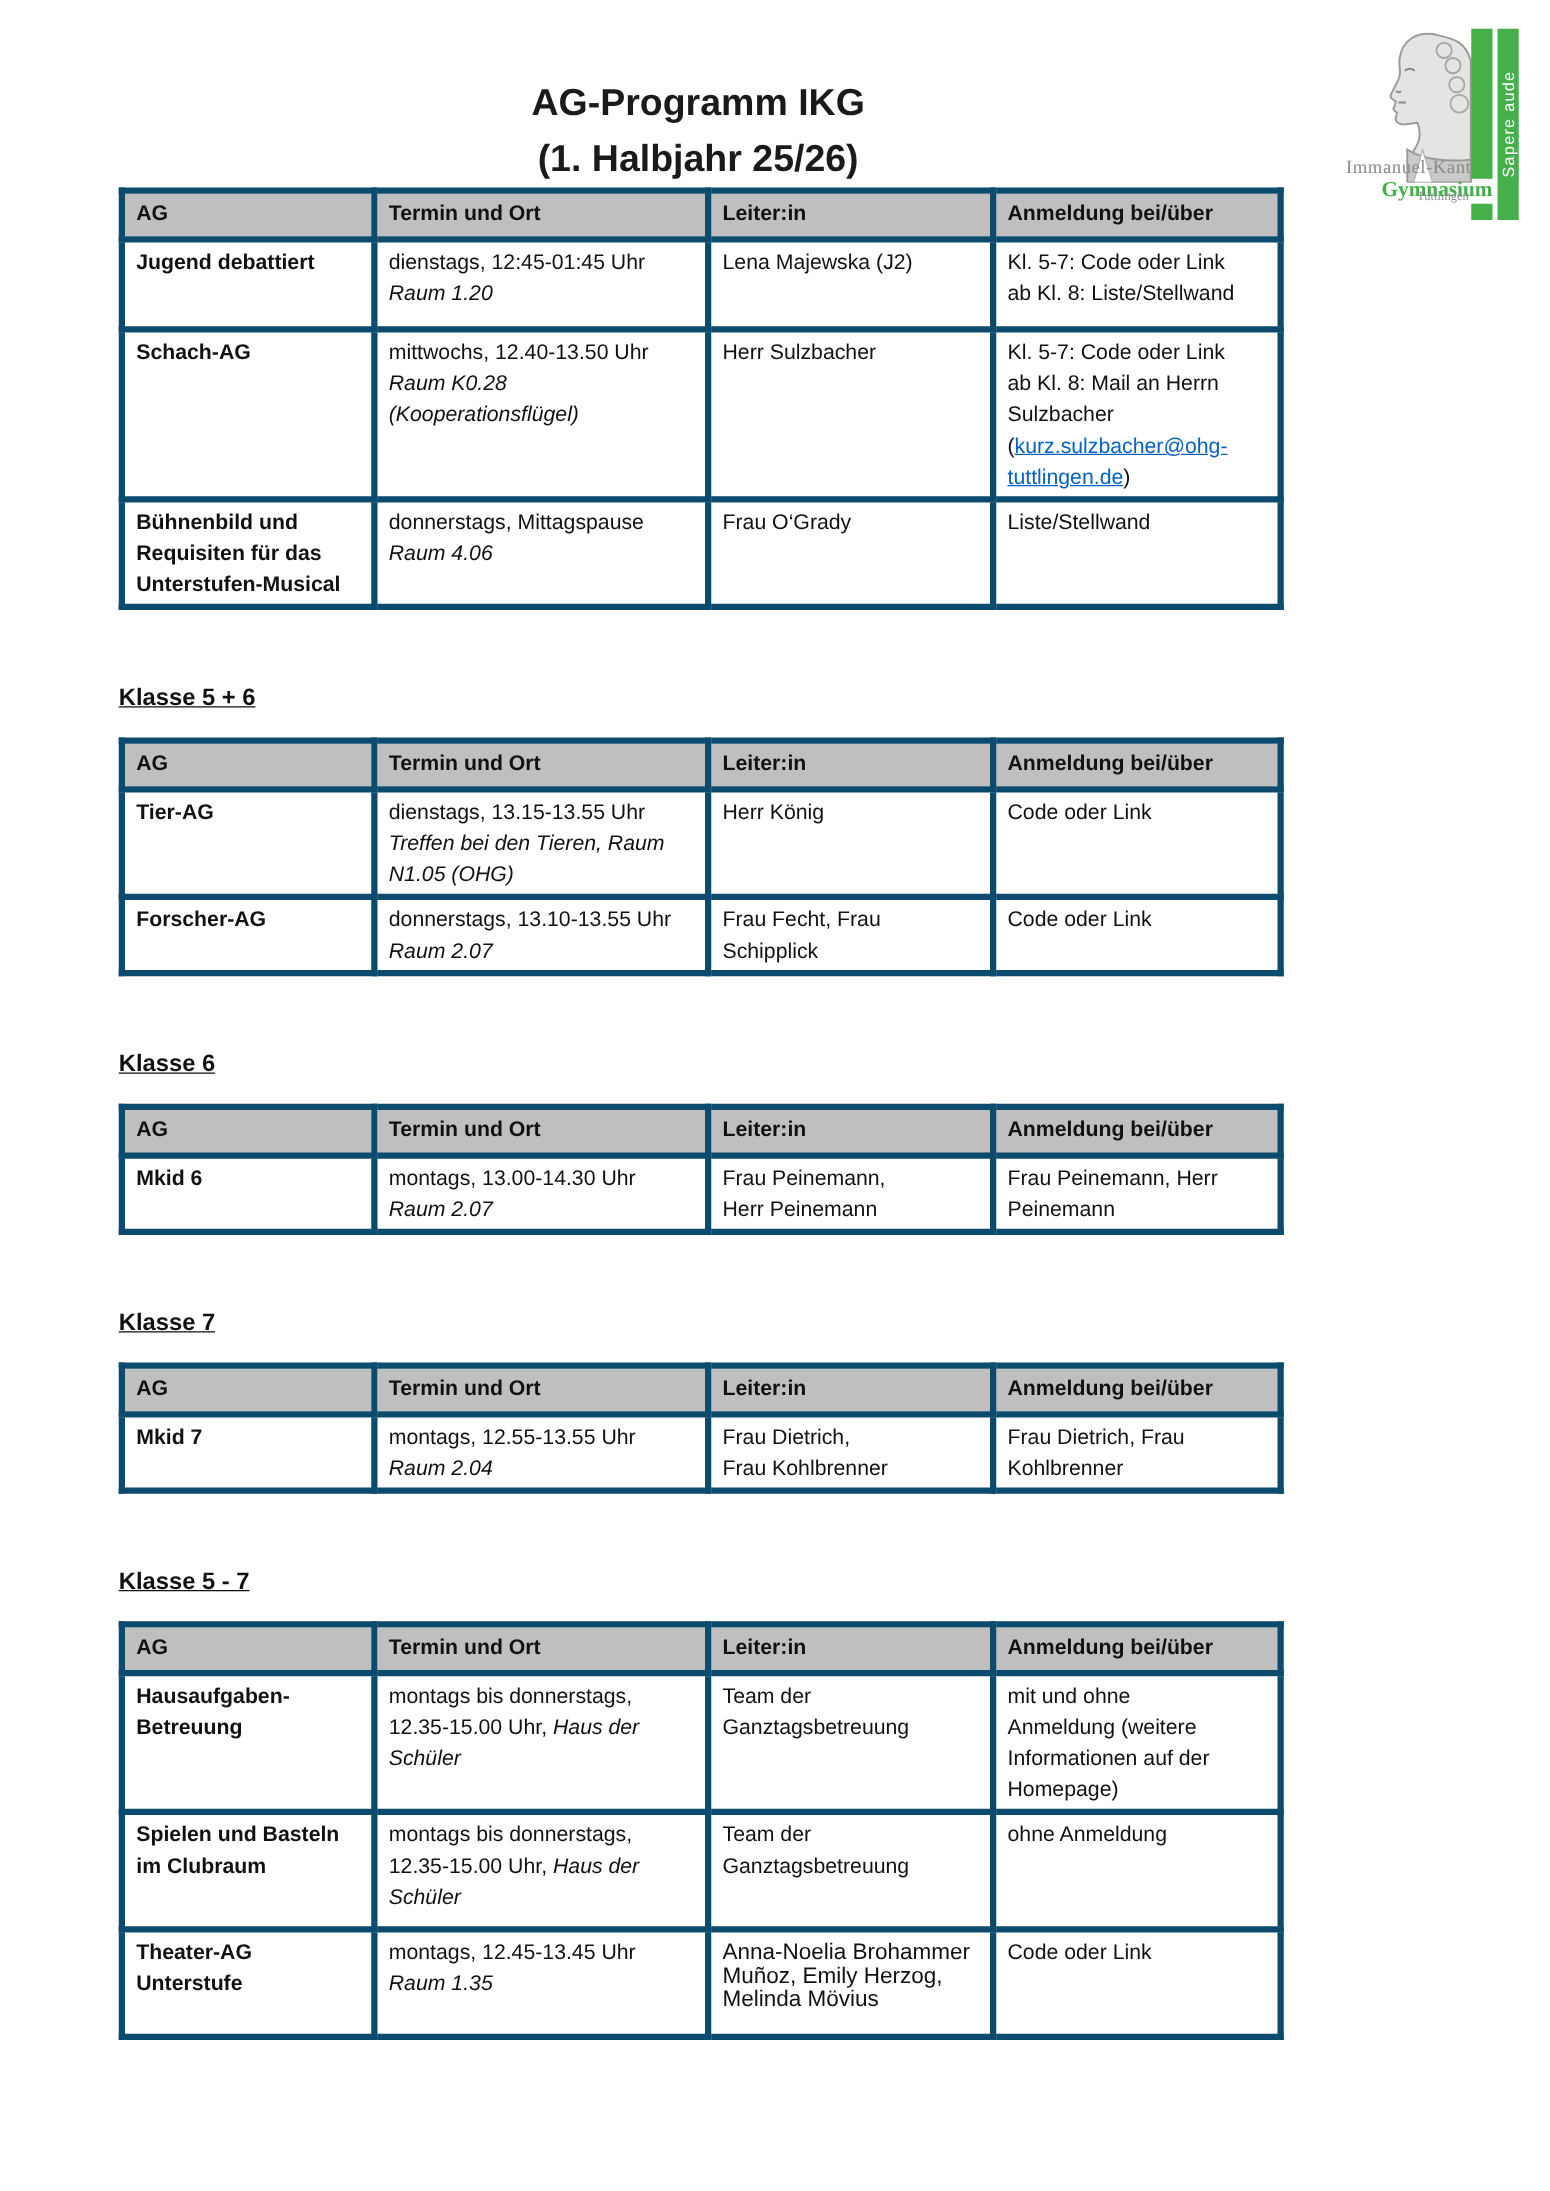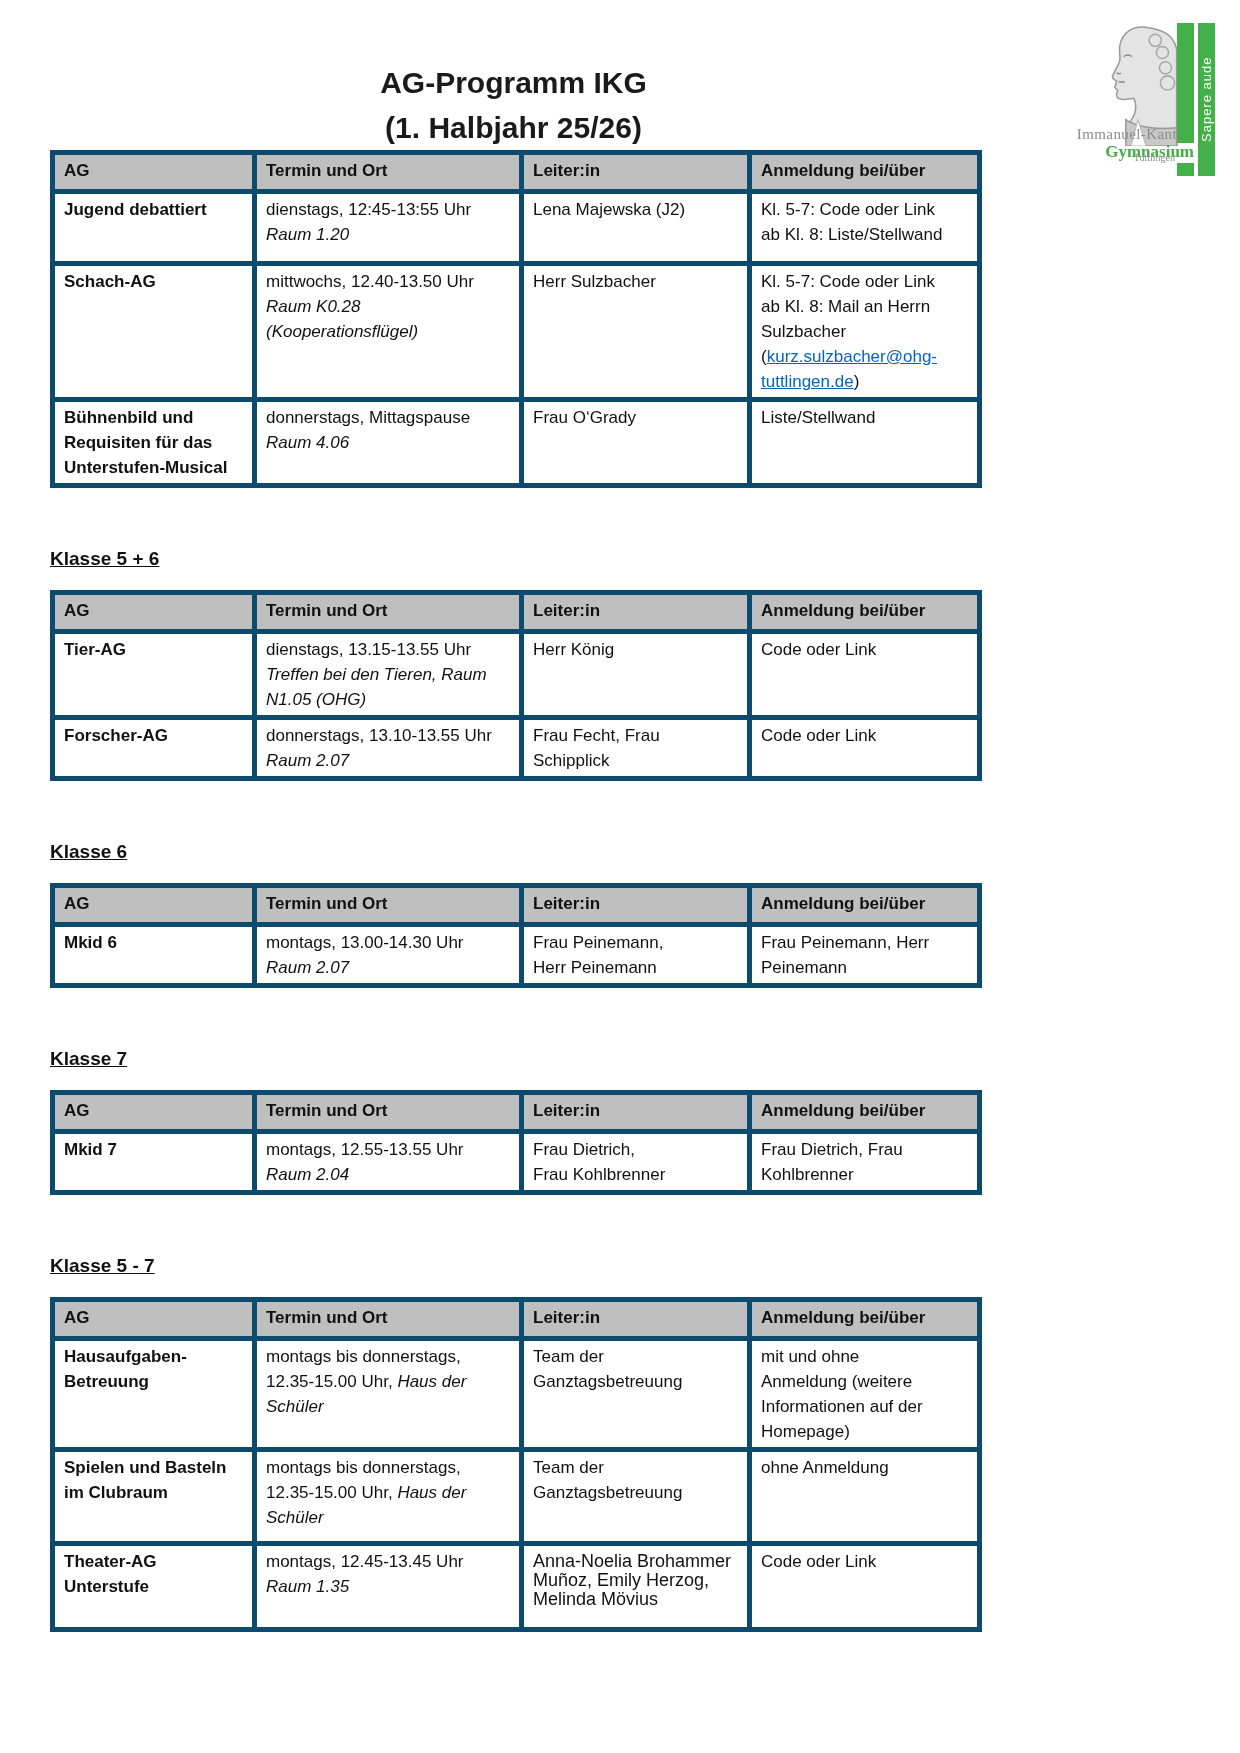--- a/index.html
+++ b/index.html
@@ -1,21 +1,21 @@
 <!DOCTYPE html>
 <html><head>
 <meta charset="utf-8">
 <style>
   html,body { margin:0; padding:0; }
   body {
     width:1240px; height:1753px; background:#ffffff; position:relative;
     font-family:"Liberation Sans", sans-serif; color:#111;
     -webkit-font-smoothing:antialiased;
   }
-  .content { margin-left:50px; width:927px; }
+  .content { margin-left:95px; width:927px; }
 
   
   .title-block { padding-top:60px; text-align:center; }
   .title-line { font-size:30px; line-height:45px; font-weight:bold; color:#1a1a1a; }
 
   
   .section-heading {
     font-size:19px; font-weight:bold; text-decoration:underline;
     margin:60px 0 20px 0; color:#111;
   }
@@ -104,21 +104,21 @@
     <tbody>
         <tr class="head">
       <td>AG</td>
       <td>Termin und Ort</td>
       <td>Leiter:in</td>
       <td>Anmeldung bei/über</td>
     </tr>
     <tr style="height:72px">
       <td class="ag">Jugend debattiert</td>
       <td>
-        <div>dienstags, 12:45-13:55 Uhr</div>
+        <div>dienstags, 12:45-01:45 Uhr</div>
         <div class="it">Raum 1.20</div>
       </td>
       <td>Lena Majewska (J2)</td>
       <td>
         <div>Kl. 5-7: Code oder Link</div>
         <div>ab Kl. 8: Liste/Stellwand</div>
       </td>
     </tr>
     <tr style="height:130px">
       <td class="ag">Schach-AG</td>

